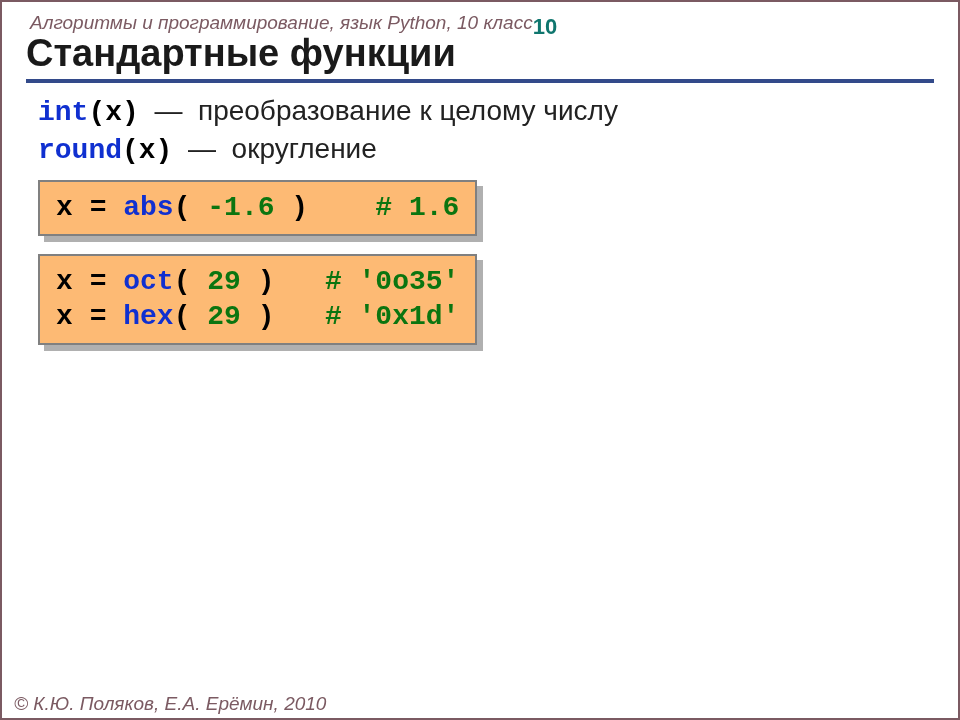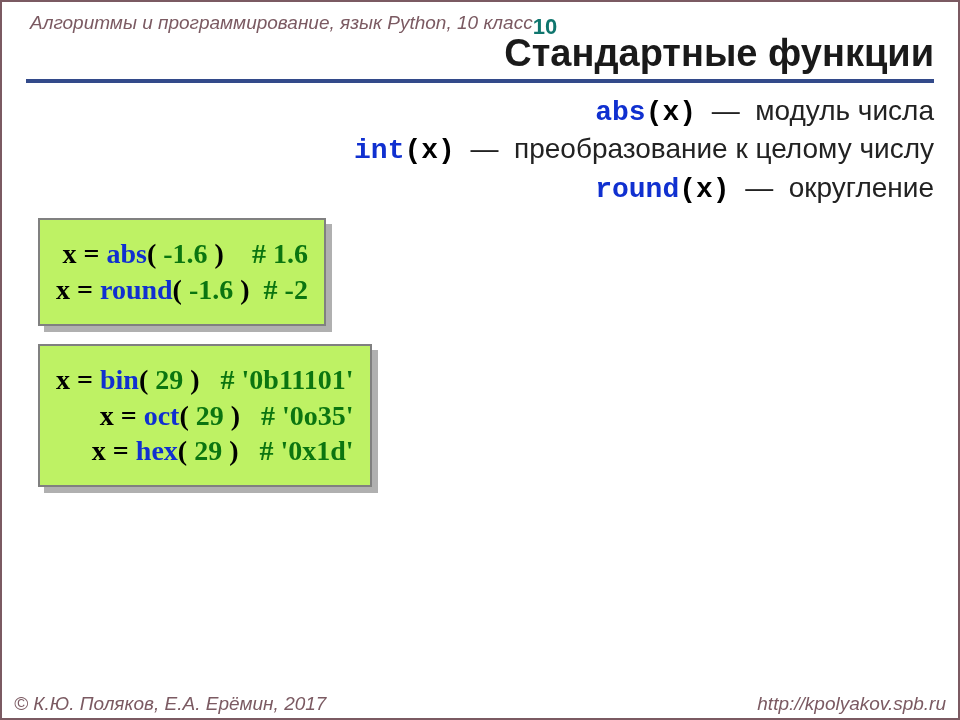--- a/index.html
+++ b/index.html
@@ -35,101 +35,93 @@
   .botbar{
     position:absolute;left:2px;right:2px;bottom:2px;
     height:24px;
     padding:0 12px 2px 12px;
     font-style:italic;
     color:#7b5a62;
     font-size:19px;
     display:flex;justify-content:space-between;align-items:center;
   }
   .slide{
-    position:absolute;left:26px;right:26px;top:32px;bottom:30px;text-align:right;
+    position:absolute;left:26px;right:26px;top:32px;bottom:30px;
   }
   .title{
     font-size:38px;
     font-weight:bold;
     color:#1a1a1a;
     border-bottom:4px solid #334a8a;
     padding-bottom:4px;
     margin-bottom:10px;
   }
   .defs{
     font-size:28px;
     line-height:1.3;
     margin:6px 0 10px 12px;
   }
   .mono{font-family:"Courier New",monospace;font-weight:bold;}
   .fn{color:#1030d0;}
   .arg{color:#000;}
   .dash{color:#222;}
   .desc{color:#222;}
   .codebox{
-    background:#bef264;
+    background:#fdba74;
     border:2px solid #808080;
     box-shadow:6px 6px 0 #b0b0b0;
-    padding:16px 16px;
+    padding:8px 16px;
     margin:6px 0 18px 12px;
     width:fit-content;
-    font-family:Liberation Serif, serif;
+    font-family:Liberation Mono, monospace;
     font-weight:bold;
     font-size:28px;
     line-height:1.28;
     color:#000;
   }
   .kw{color:#1030d0;}
   .num{color:#0b7510;}
   .cmt{color:#0b7510;}
 </style>
 </head>
 <body>
 
 <div class="frame"></div>
 
 <div class="topbar">
   <span>Алгоритмы и программирование, язык Python, 10 класс</span>
   <span class="pagenum">10</span>
 </div>
 
 <div class="botbar">
-  <span>© К.Ю. Поляков, Е.А. Ерёмин, 2017</span>
-  <span>http://kpolyakov.spb.ru</span>
+  <span>© К.Ю. Поляков, Е.А. Ерёмин, 2010</span>
 </div>
 
 <div class="slide">
 
   <div class="title">Стандартные функции</div>
 
   <div class="defs">
-    <div>
-      <span class="mono fn">abs</span><span class="mono arg">(x)</span>
-      &nbsp;<span class="dash">—</span>&nbsp;
-      <span class="desc">модуль числа</span>
-    </div>
     <div>
       <span class="mono fn">int</span><span class="mono arg">(x)</span>
       &nbsp;<span class="dash">—</span>&nbsp;
       <span class="desc">преобразование к целому числу</span>
     </div>
     <div>
       <span class="mono fn">round</span><span class="mono arg">(x)</span>
       &nbsp;<span class="dash">—</span>&nbsp;
       <span class="desc">округление</span>
     </div>
   </div>
 
   <div class="codebox">
     <div><span>x</span>&nbsp;<span>=</span>&nbsp;<span class="kw">abs</span><span>(</span>&nbsp;<span class="num">-1.6</span>&nbsp;<span>)</span><span style="white-space:pre">    </span><span class="cmt"># 1.6</span></div>
-    <div><span>x</span>&nbsp;<span>=</span>&nbsp;<span class="kw">round</span><span>(</span>&nbsp;<span class="num">-1.6</span>&nbsp;<span>)</span><span style="white-space:pre">  </span><span class="cmt"># -2</span></div>
   </div>
 
   <div class="defs">
   </div>
 
   <div class="codebox">
-    <div><span>x</span>&nbsp;<span>=</span>&nbsp;<span class="kw">bin</span><span>(</span>&nbsp;<span class="num">29</span>&nbsp;<span>)</span><span style="white-space:pre">   </span><span class="cmt"># '0b11101'</span></div>
     <div><span>x</span>&nbsp;<span>=</span>&nbsp;<span class="kw">oct</span><span>(</span>&nbsp;<span class="num">29</span>&nbsp;<span>)</span><span style="white-space:pre">   </span><span class="cmt"># '0o35'</span></div>
     <div><span>x</span>&nbsp;<span>=</span>&nbsp;<span class="kw">hex</span><span>(</span>&nbsp;<span class="num">29</span>&nbsp;<span>)</span><span style="white-space:pre">   </span><span class="cmt"># '0x1d'</span></div>
   </div>
 
 </div>
 
 </body></html>

